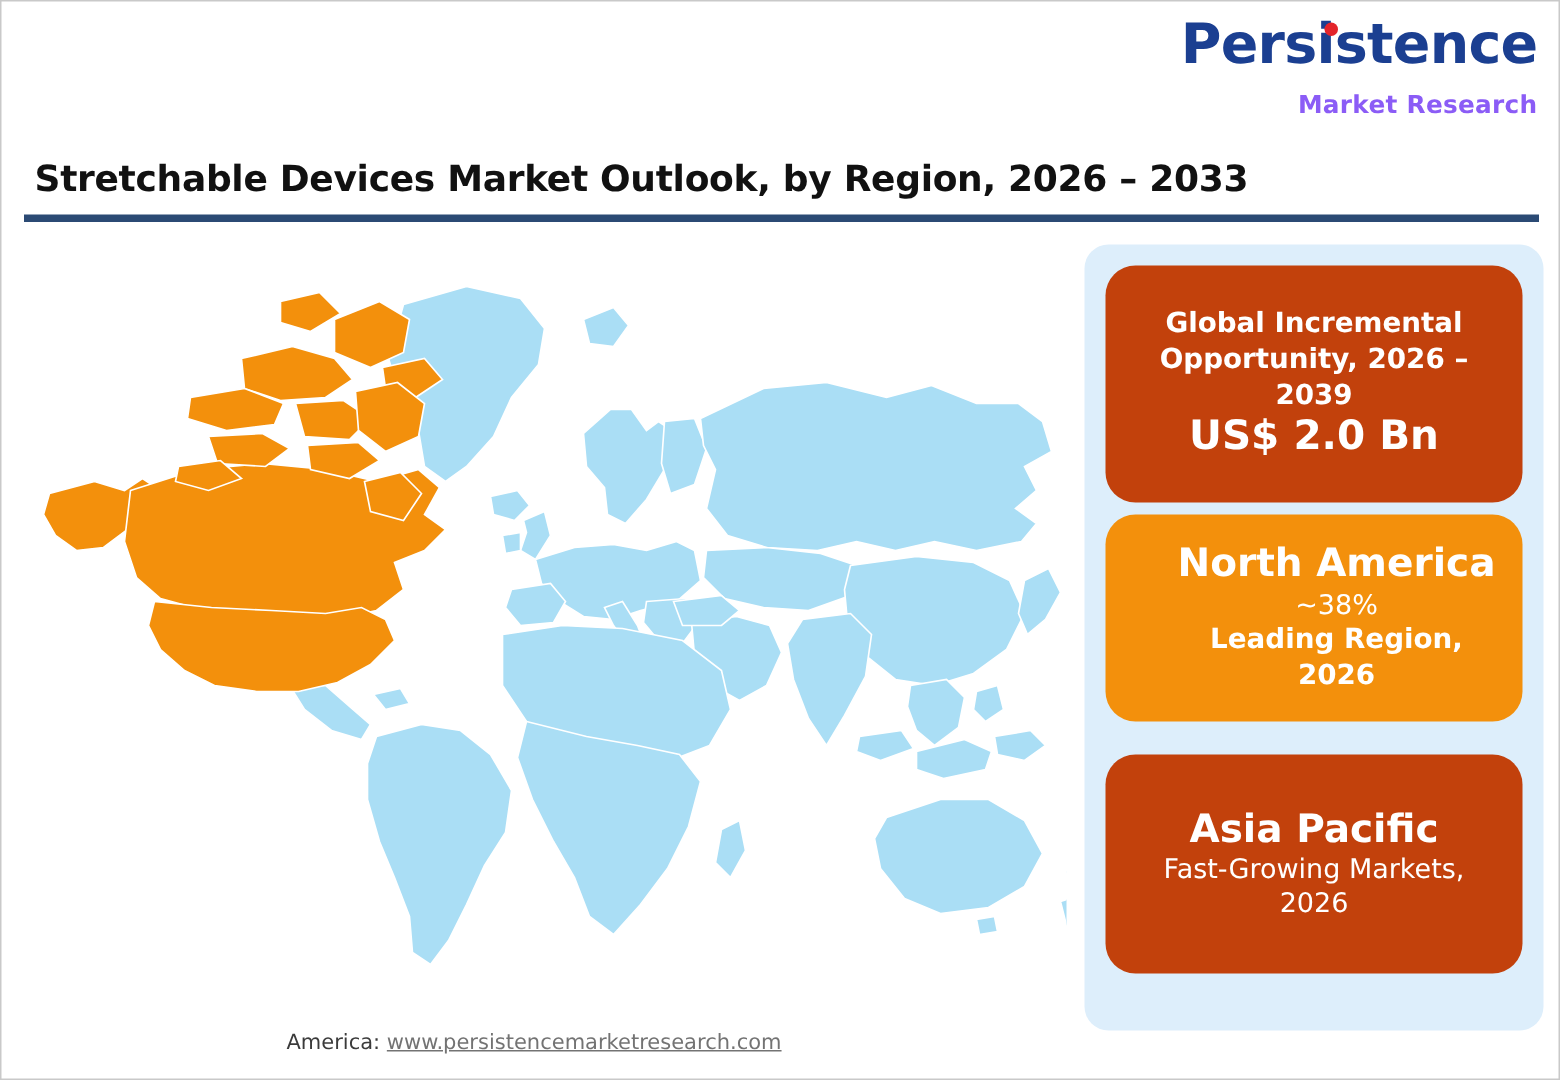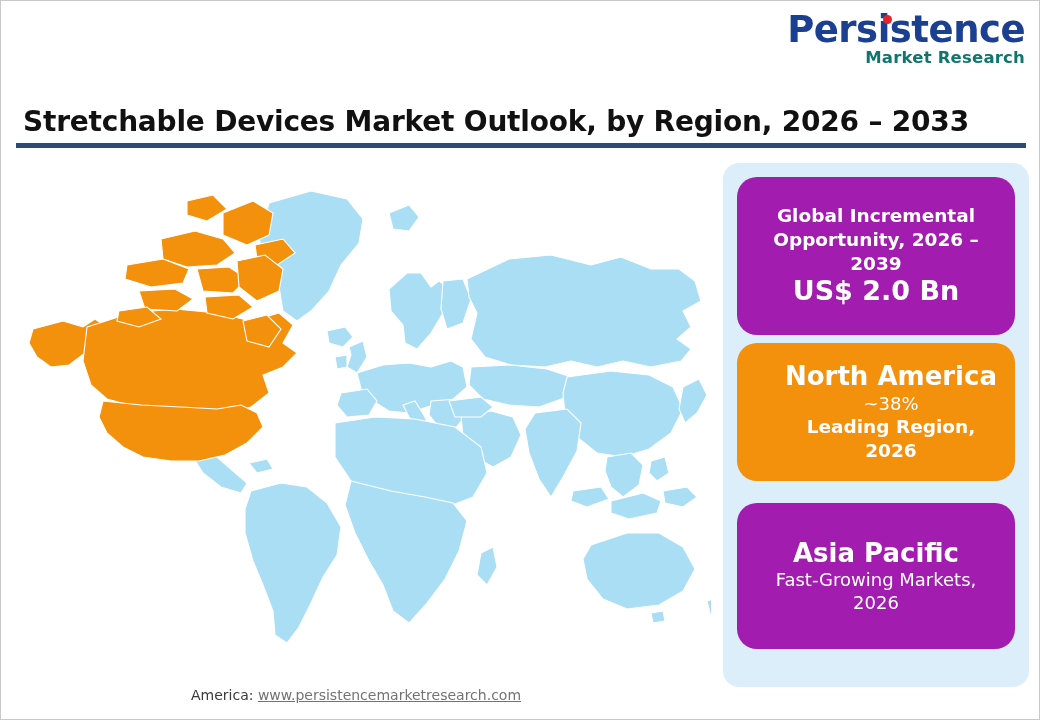--- a/index.html
+++ b/index.html
@@ -35,35 +35,35 @@
     position: relative;
     display: inline-block;
     font-family: "DejaVu Sans", sans-serif;
     font-size: 37px;
     font-weight: bold;
     letter-spacing: -0.5px;
     color: #1b3f91;
   }
   #logo .tagline {
     display: block;
-    margin-top: 2px;
+    margin-top: 14px;
     font-family: "DejaVu Sans", sans-serif;
     font-size: 16.5px;
     font-weight: bold;
     letter-spacing: 0.2px;
-    color: #0f766e;
+    color: #8b5cf6;
   }
 
   
   #title {
     position: absolute;
     left: 22px;
     top: 104px;
     font-family: "DejaVu Sans", sans-serif;
-    font-size: 28px;
+    font-size: 24px;
     font-weight: bold;
     color: #111111;
     letter-spacing: -0.2px;
     white-space: nowrap;
   }
   #title-rule {
     position: absolute;
     left: 15px;
     top: 142px;
     width: 1010px;
@@ -102,21 +102,21 @@
     width: 278px;
     border-radius: 20px;
     text-align: center;
     color: #ffffff;
     padding: 10px 14px;
     display: flex;
     flex-direction: column;
     justify-content: center;
     align-items: center;
   }
-  .card-blue { background: #a21caf; }
+  .card-blue { background: #c2410c; }
   .card-orange { background: #f3900c; }
 
   #card-opportunity { height: 158px; margin-top: 2px; }
   #card-leading { height: 138px; margin-top: 8px; padding-left: 44px; }
   #card-growth { height: 146px; margin-top: 22px; }
 
   .line-sm {
     font-family: "DejaVu Sans", sans-serif;
     font-size: 18.5px;
     font-weight: bold;

